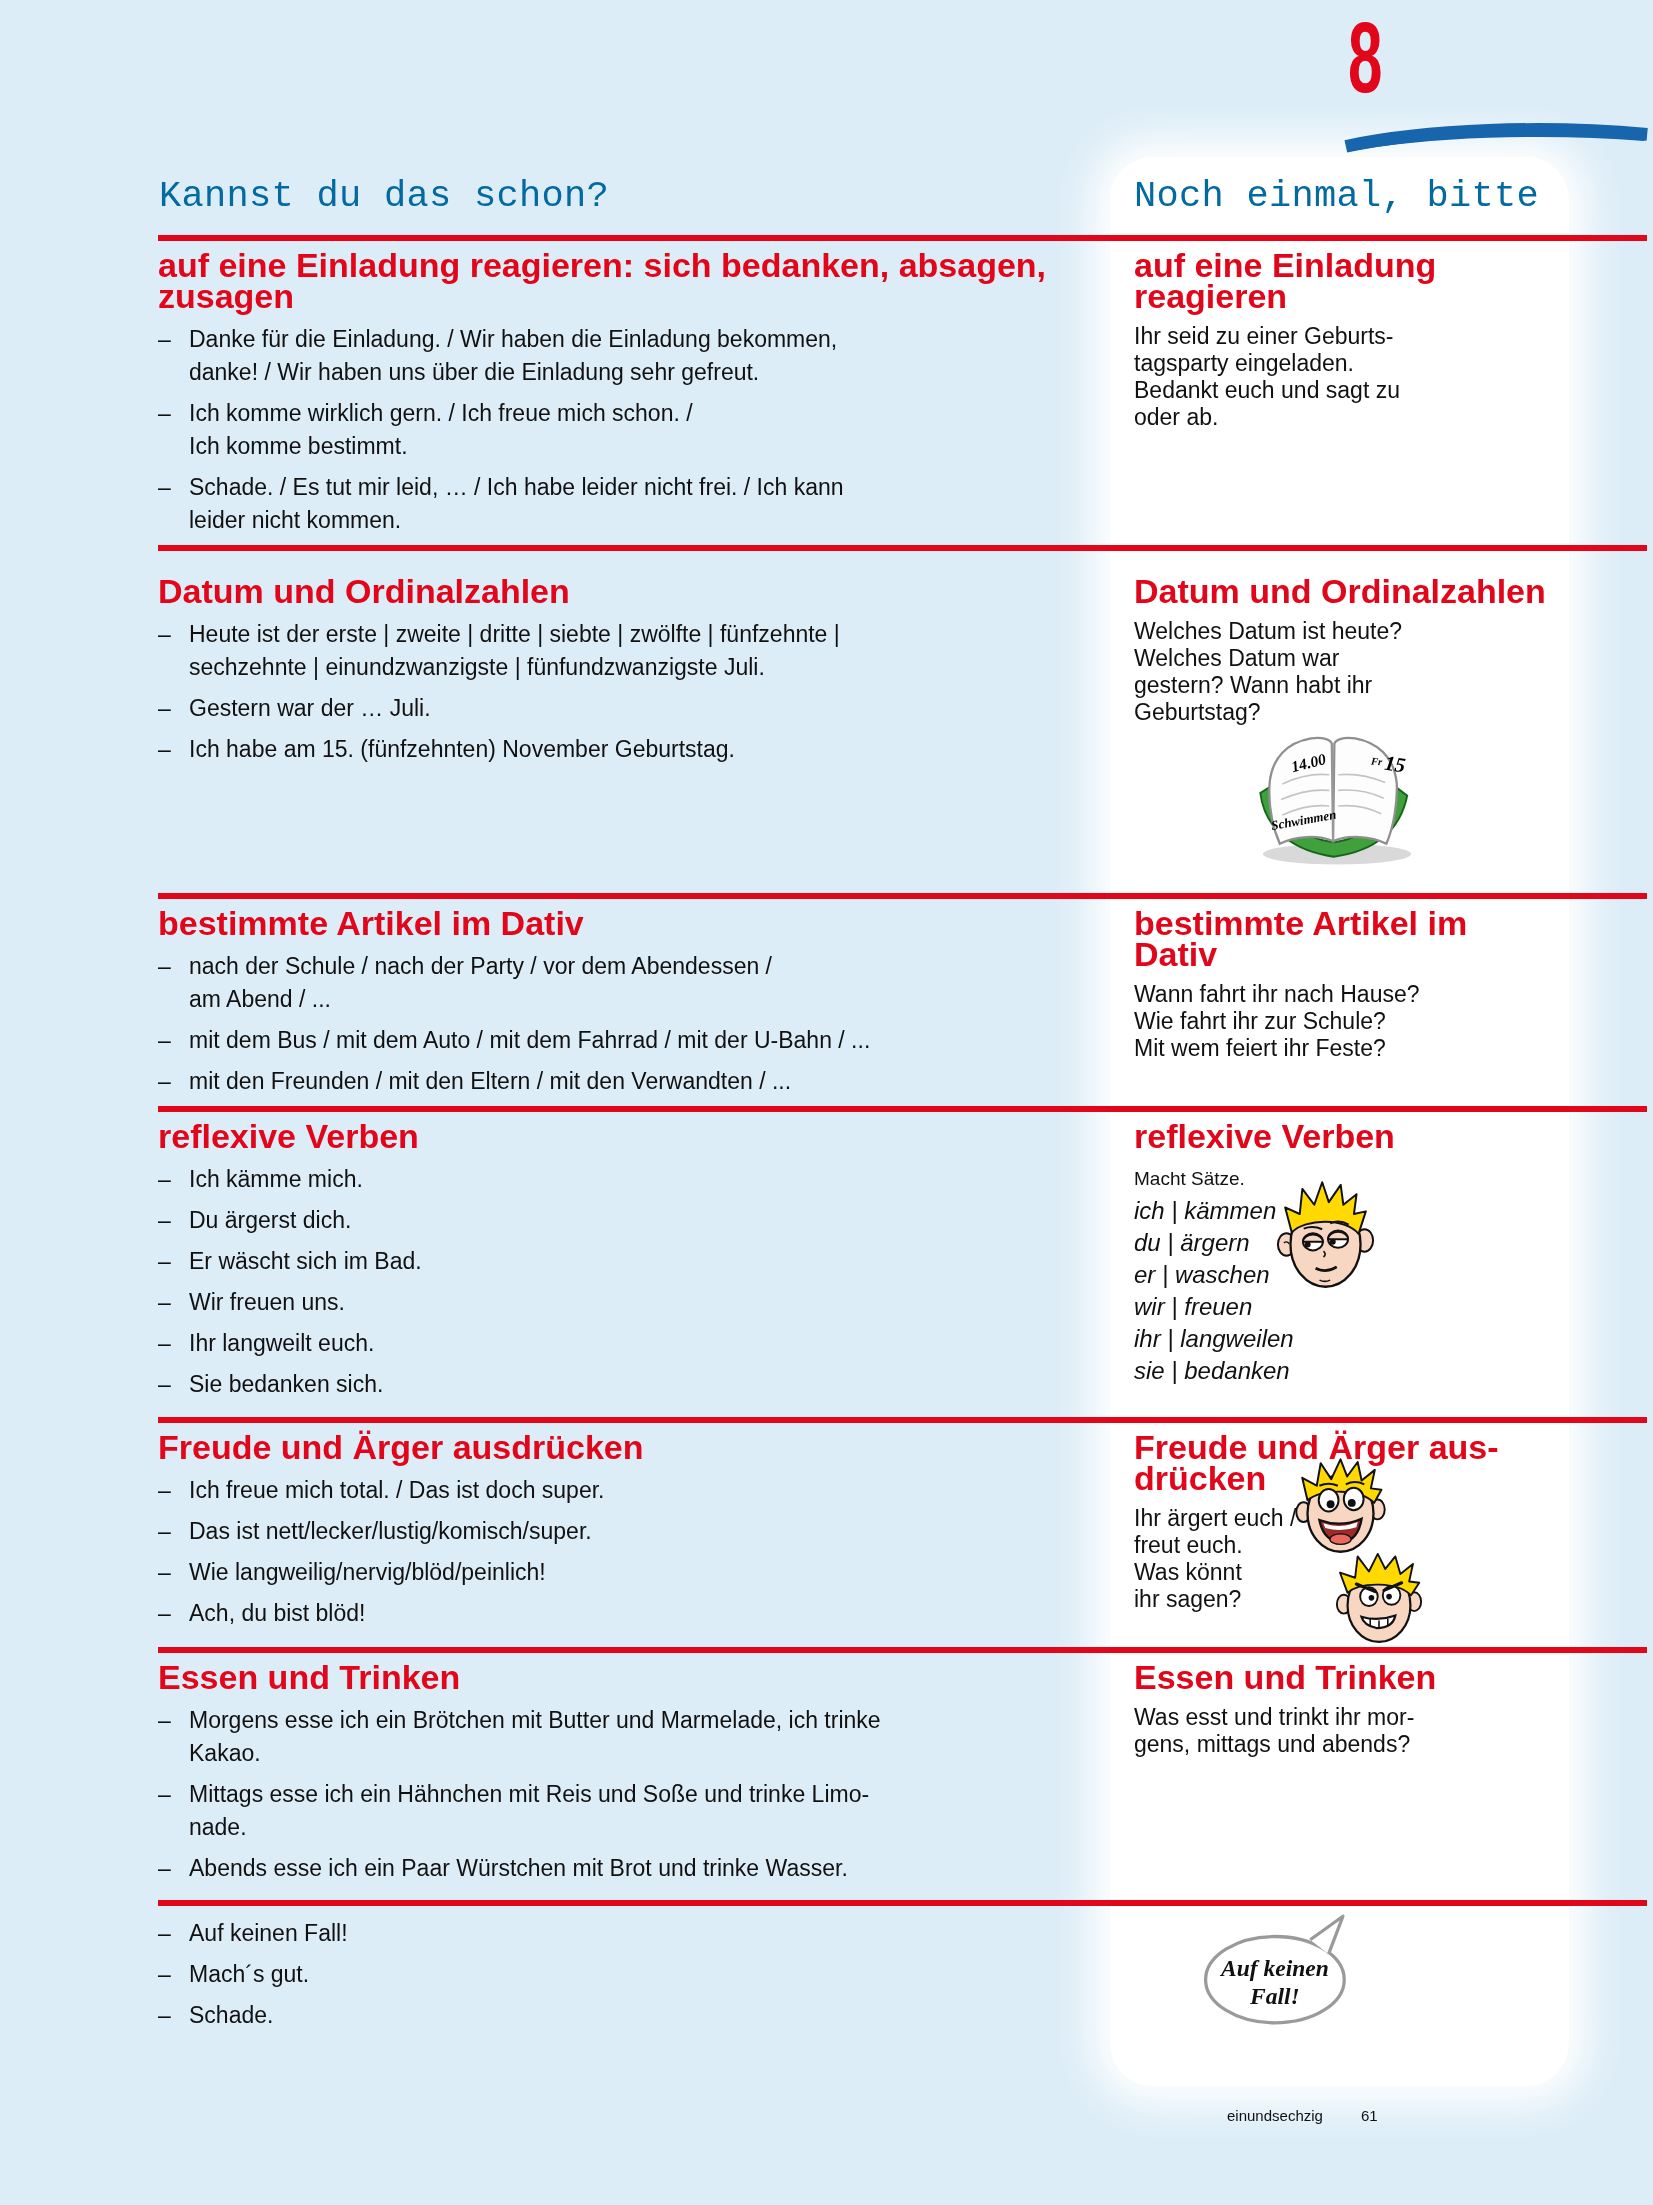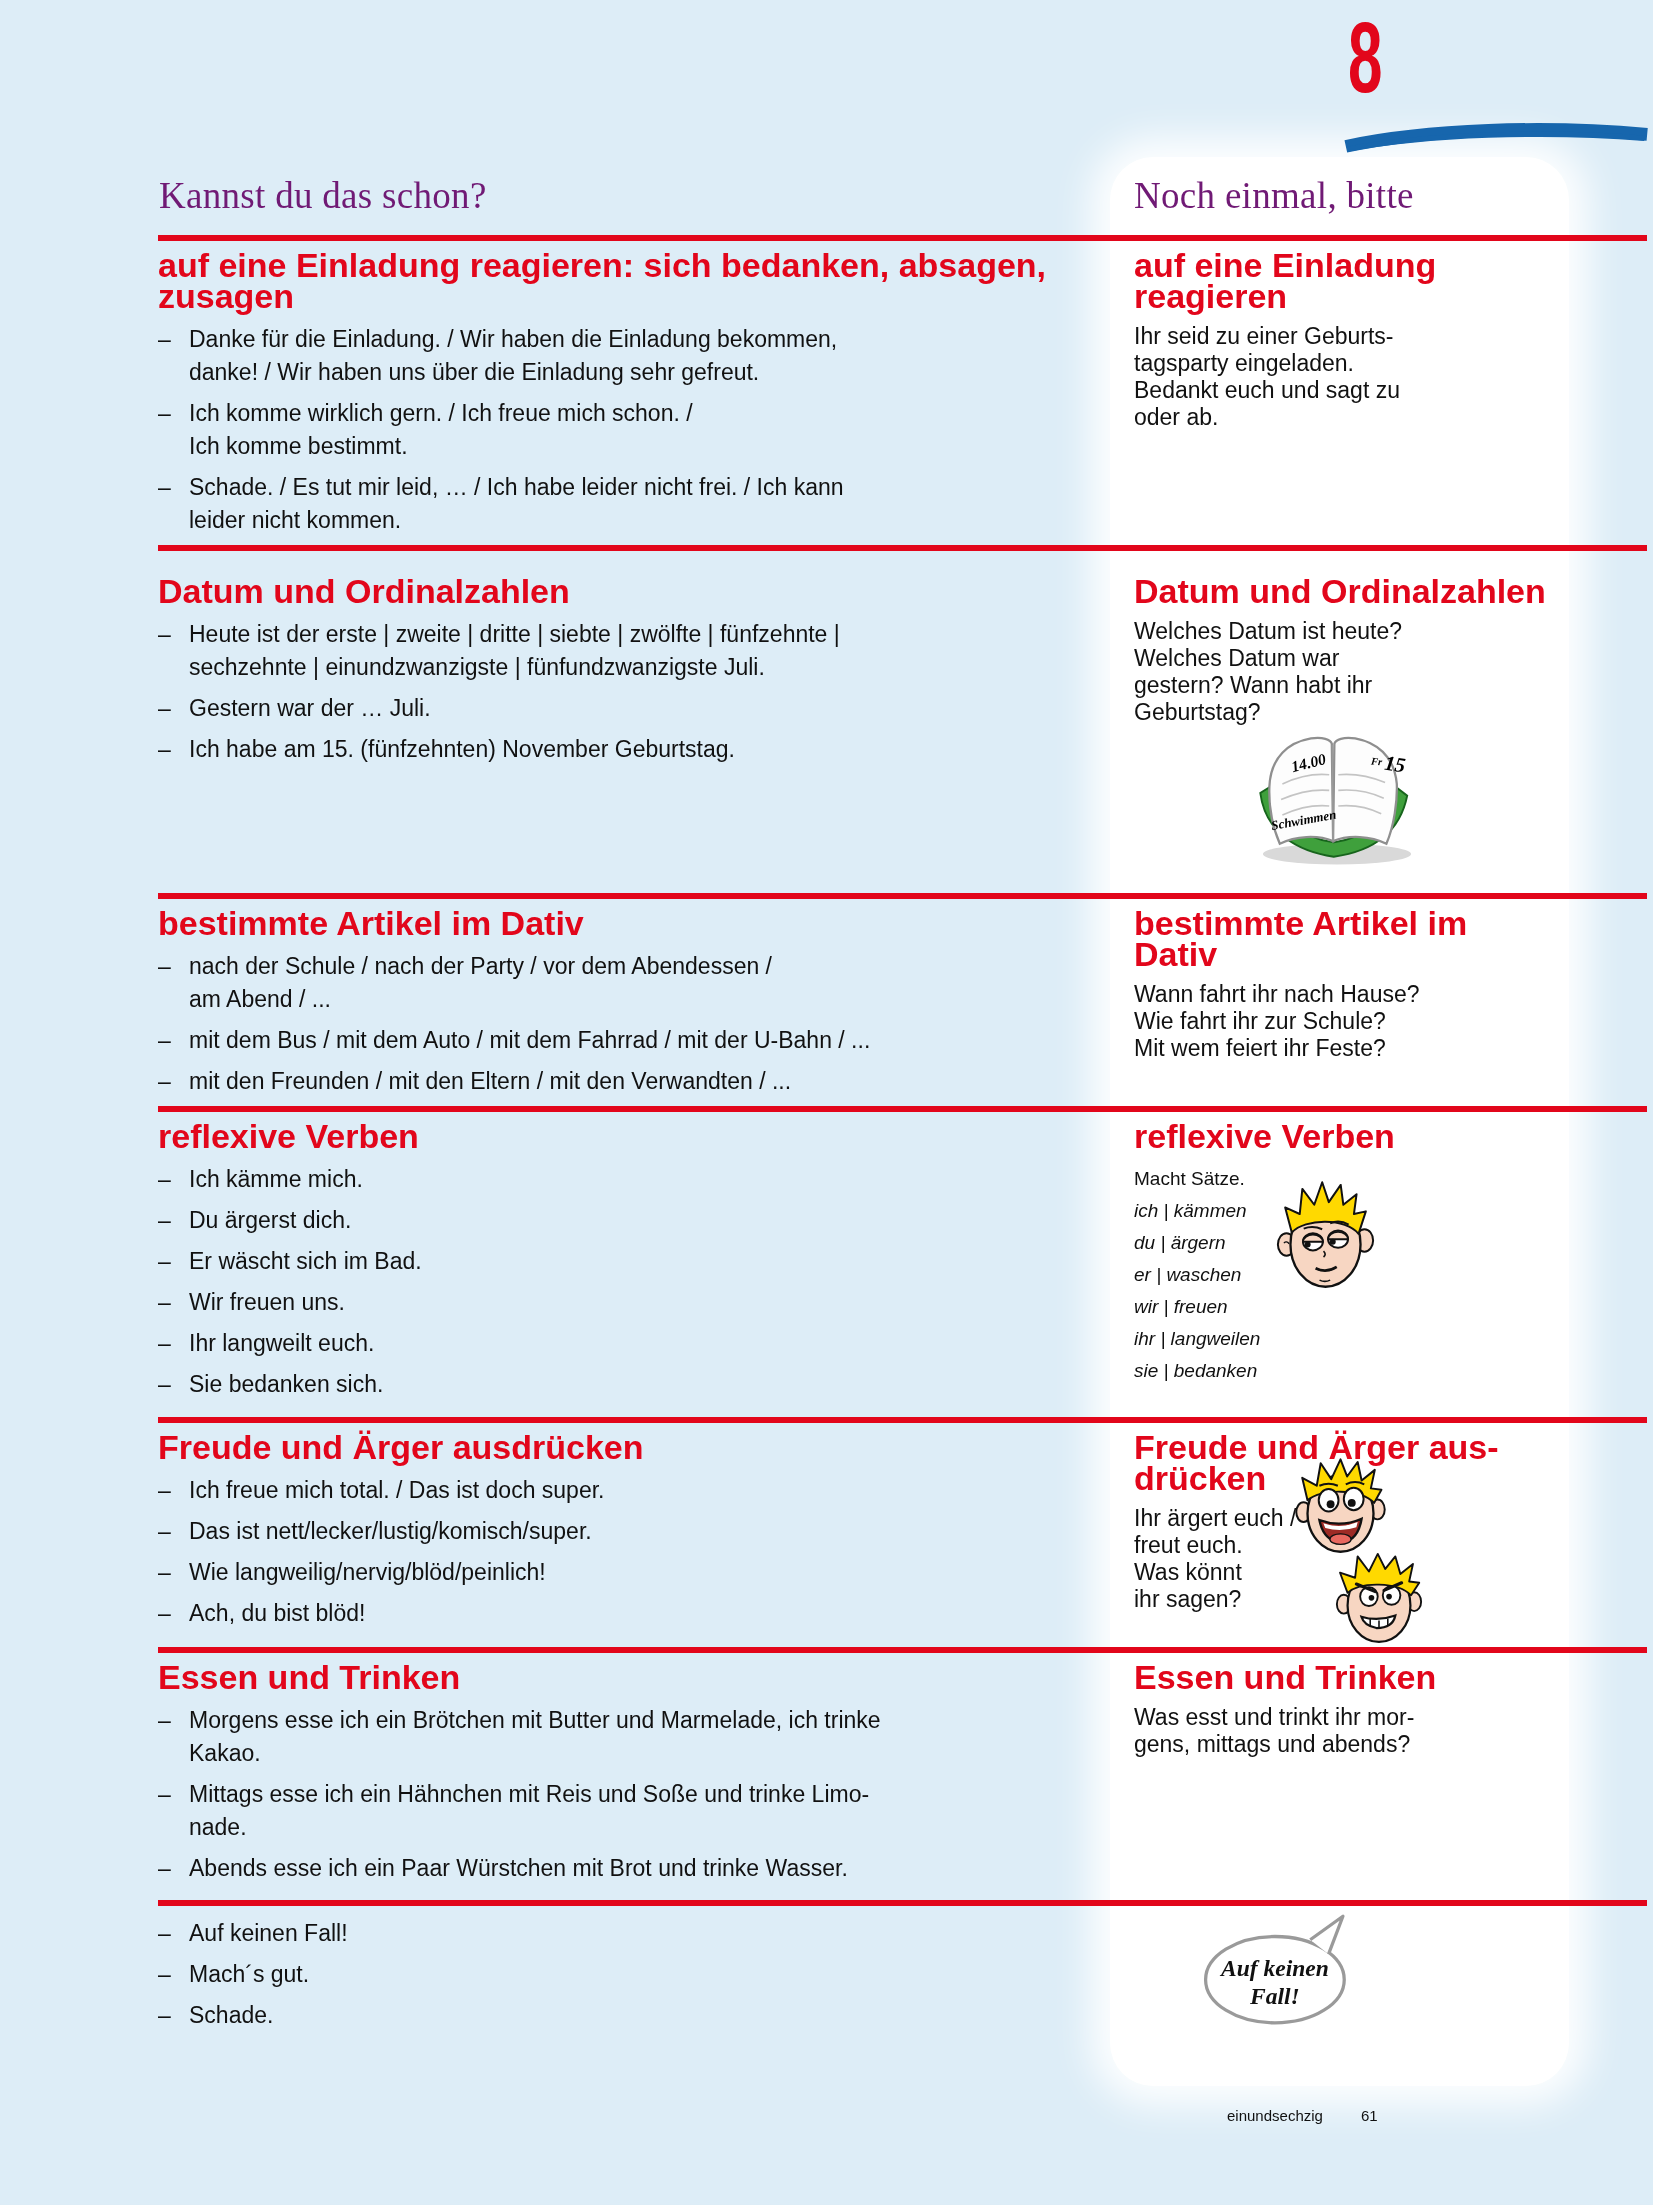--- a/index.html
+++ b/index.html
@@ -4,41 +4,41 @@
 <style>
   html,body{margin:0;padding:0;background:#b9c6ce;}
   .page{position:relative;width:1654px;height:2205px;background:#ddedf7;
         font-family:"Liberation Sans",sans-serif;color:#111;overflow:hidden;}
   .right-panel{position:absolute;left:1110px;top:157px;width:459px;height:1929px;
         background:#ffffff;border-radius:43px;
         box-shadow:0 0 37px 20px rgba(255,255,255,.92);}
   .chapter-number{position:absolute;left:1348px;top:6.7px;font-size:100px;line-height:1;
         font-weight:bold;color:#e2061b;transform:scaleX(.62);transform-origin:left top;}
   .swoosh{position:absolute;left:1339px;top:121px;}
-  .header{position:absolute;top:176px;font-size:37px;line-height:40px;color:#701a75;
-        letter-spacing:0.3px;font-family:Liberation Serif, serif;}
+  .header{position:absolute;top:176px;font-size:37px;line-height:40px;color:#0369a1;
+        letter-spacing:0.3px;font-family:Liberation Mono, monospace;}
   .header-left{left:159px;}
   .header-right{left:1134px;}
   .content{position:absolute;left:158px;top:235px;width:1489px;z-index:2;}
   .divider{height:6px;background:#e2061b;}
   .row{display:flex;}
   .row.s1{min-height:283px;} .row.s2{min-height:326px;margin-top:16px;} .row.s3{min-height:203px;}
   .row.s4{min-height:305px;} .row.s5{min-height:224px;} .row.s6{min-height:247px;}
   .row.s7{min-height:200px;}
   .cell-left{width:976px;box-sizing:border-box;padding-right:27px;}
   .cell-right{width:440px;position:relative;}
   .sec-title{color:#e2061b;font-weight:bold;font-size:34px;line-height:31px;
         margin:9.3px 0 10.7px;white-space:pre-line;}
   .item{display:flex;font-size:23px;line-height:33px;margin-bottom:8px;}
   .item .dash{flex:none;width:31px;}
   .item .txt{white-space:pre-line;}
   .pad-top{padding-top:10.7px;}
   .rtext{font-size:23px;line-height:27px;white-space:pre-line;}
   .intro{font-size:19px;line-height:32px;}
-  .pair{font-size:19px;line-height:32px;font-style:italic;}
+  .pair{font-size:24px;line-height:32px;font-style:italic;}
   .illu{position:absolute;}
   .footer{position:absolute;top:2107px;left:1227px;font-size:15px;display:flex;gap:38px;z-index:2;}
   svg text{font-family:"Liberation Serif",serif;}
 </style>
 </head>
 <body>
 
 <div class="page">
 
   <div class="right-panel"></div>

